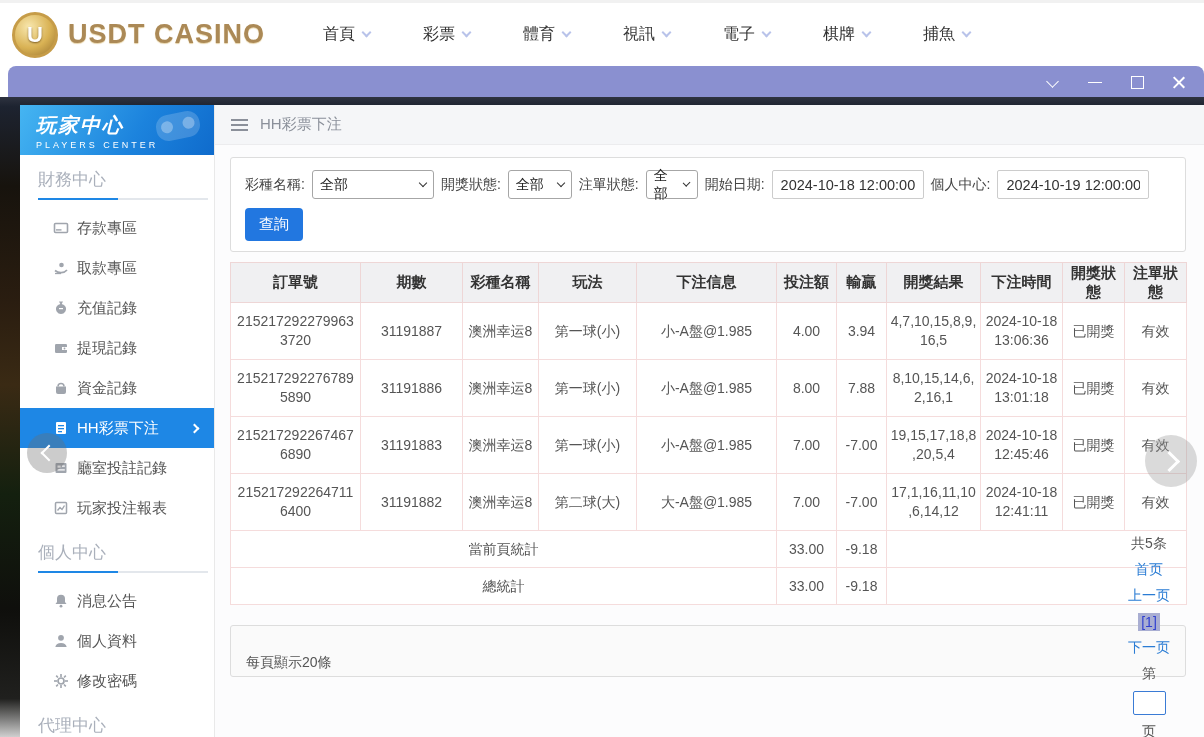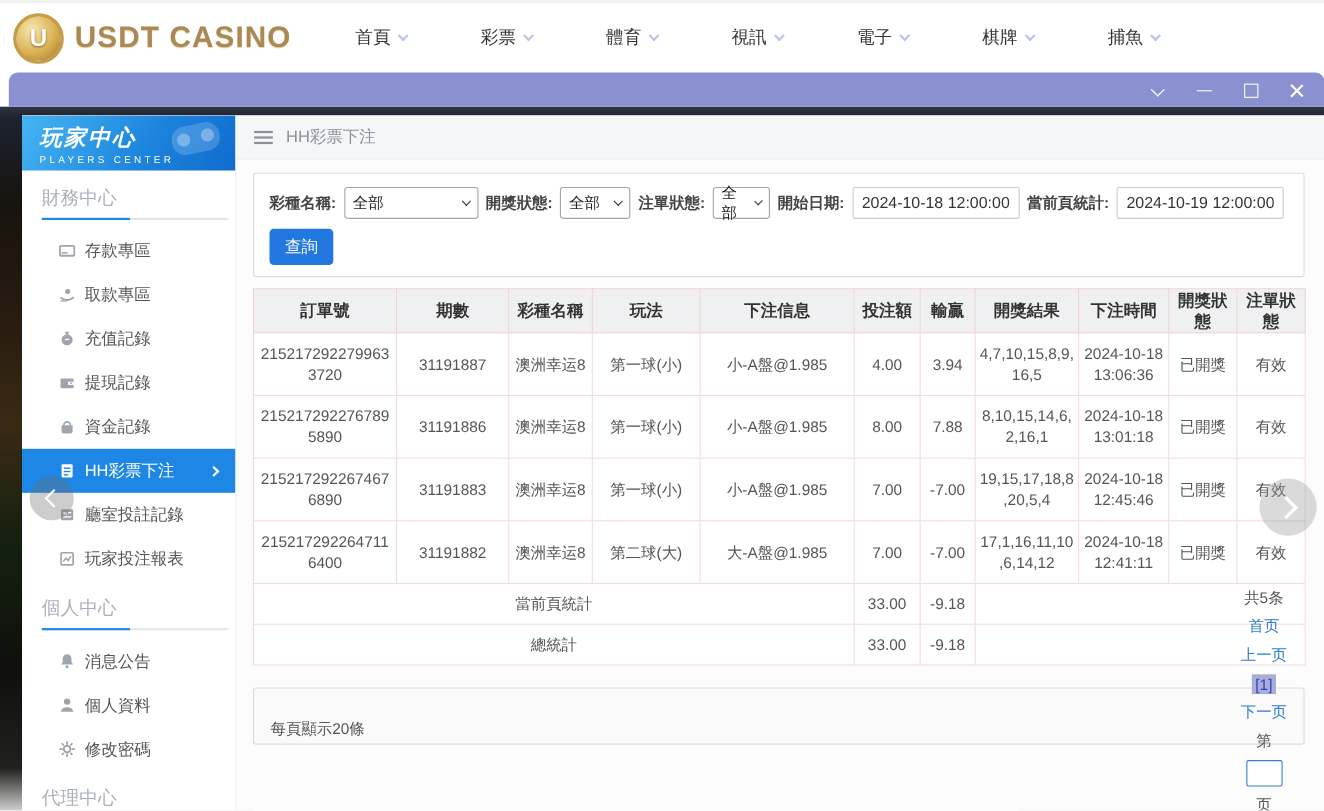--- a/index.html
+++ b/index.html
@@ -9,21 +9,21 @@
   
   .topnav { position:absolute; top:0; left:0; right:0; height:66px; background:#fff;
             border-top:3px solid #f1f1f1; display:flex; align-items:center; z-index:5; }
   .logo { display:flex; align-items:center; gap:10px; margin-left:12px; }
   .coin { width:46px; height:46px; border-radius:50%;
           background:radial-gradient(circle at 35% 30%, #f8e7ae, #d9b254 55%, #9a7430);
           border:3px solid #c69c48; display:flex; align-items:center; justify-content:center; }
   .coin span { color:#fff; font-size:22px; font-weight:bold; text-shadow:0 1px 2px #7c5c20; }
   .logo-text { font-size:27px; font-weight:bold; letter-spacing:1px; color:#ab8956;
                text-shadow:0 1px 1px #e6d3a8; }
-  .nav-items { display:flex; gap:67px; margin-left:58px; }
+  .nav-items { display:flex; gap:53px; margin-left:58px; }
   .nav-item { display:flex; align-items:center; font-size:16px; color:#333; cursor:pointer; }
   .chev-down { display:inline-block; width:7px; height:7px; border-right:2px solid #b9c3ea;
                border-bottom:2px solid #b9c3ea; transform:rotate(45deg); margin-left:8px;
                margin-top:-4px; }
 
   
   .titlebar { position:absolute; top:66px; left:8px; right:0; height:31px; background:#8a90d0;
               border-radius:8px 8px 0 0; display:flex; align-items:center; justify-content:flex-end;
               gap:28px; padding-right:18px; z-index:5; }
   .wc { position:relative; width:14px; height:14px; cursor:pointer; }
@@ -72,21 +72,21 @@
   .breadcrumb { height:40px; background:#f5f6f8; border-bottom:1px solid #ececee;
                 display:flex; align-items:center; gap:12px; padding-left:16px; }
   .burger { width:17px; display:flex; flex-direction:column; gap:3px; cursor:pointer; }
   .burger i { display:block; height:2px; background:#8b909a; }
   .crumb-title { font-size:15px; color:#8b909a; }
   .content { padding:12px 0 0 15px; }
 
   
   .filter-panel { width:956px; border:1px solid #ddd; border-radius:3px; background:#fff; padding:12px 14px 10px 14px; }
   .filter-row { display:flex; align-items:center; gap:7px; }
-  .flabel { font-size:14px; color:#444; white-space:nowrap;font-weight:bold; }
+  .flabel { font-size:14px; color:#444; white-space:nowrap; }
   .sel { display:inline-flex; align-items:center; justify-content:space-between; border:1px solid #a6a6a6;
          border-radius:3px; height:29px; padding:0 7px; font-size:14px; color:#222; background:#fff; cursor:pointer; }
   .sel .chev-dark { width:6px; height:6px; border-right:1.8px solid #333; border-bottom:1.8px solid #333;
          transform:rotate(45deg); margin-top:-3px; margin-left:6px; }
   .date-input { height:29px; border:1px solid #ccc; border-radius:2px; font-size:14.5px; color:#333;
                 padding:0 8px; width:152px; font-family:"Liberation Sans", sans-serif; background:#fff; }
   .search-btn { margin-top:9px; background:#2277e0; color:#ffffff; font-size:15px; border:none;
                 border-radius:4px; padding:7px 14px; cursor:pointer; font-family:"Liberation Sans", sans-serif; }
 
   
@@ -310,21 +310,21 @@
                 <span data-name="select-value">全部</span>
                 <i class="chev-dark" data-name="chevron-down-icon"></i>
               </div>
             <span class="flabel" data-name="order-status-label">注單狀態:</span>
             <div class="sel" style="width:52px" data-name="order-status-select">
                 <span data-name="select-value">全部</span>
                 <i class="chev-dark" data-name="chevron-down-icon"></i>
               </div>
             <span class="flabel" data-name="start-date-label">開始日期:</span>
             <input class="date-input" data-name="start-date-input" value="2024-10-18 12:00:00" style="">
-            <span class="flabel" data-name="end-date-label">當前頁統計:</span>
+            <span class="flabel" data-name="end-date-label">個人中心:</span>
             <input class="date-input" data-name="end-date-input" value="2024-10-19 12:00:00" style="">
           </div>
           <button class="search-btn" data-name="search-button">查詢</button>
         </section>
 
         <table class="bet-table" data-name="bet-records-table">
           <colgroup data-name="table-colgroup">
               <col style="width: 130px;">
               <col style="width: 102px;">
               <col style="width: 76px;">

